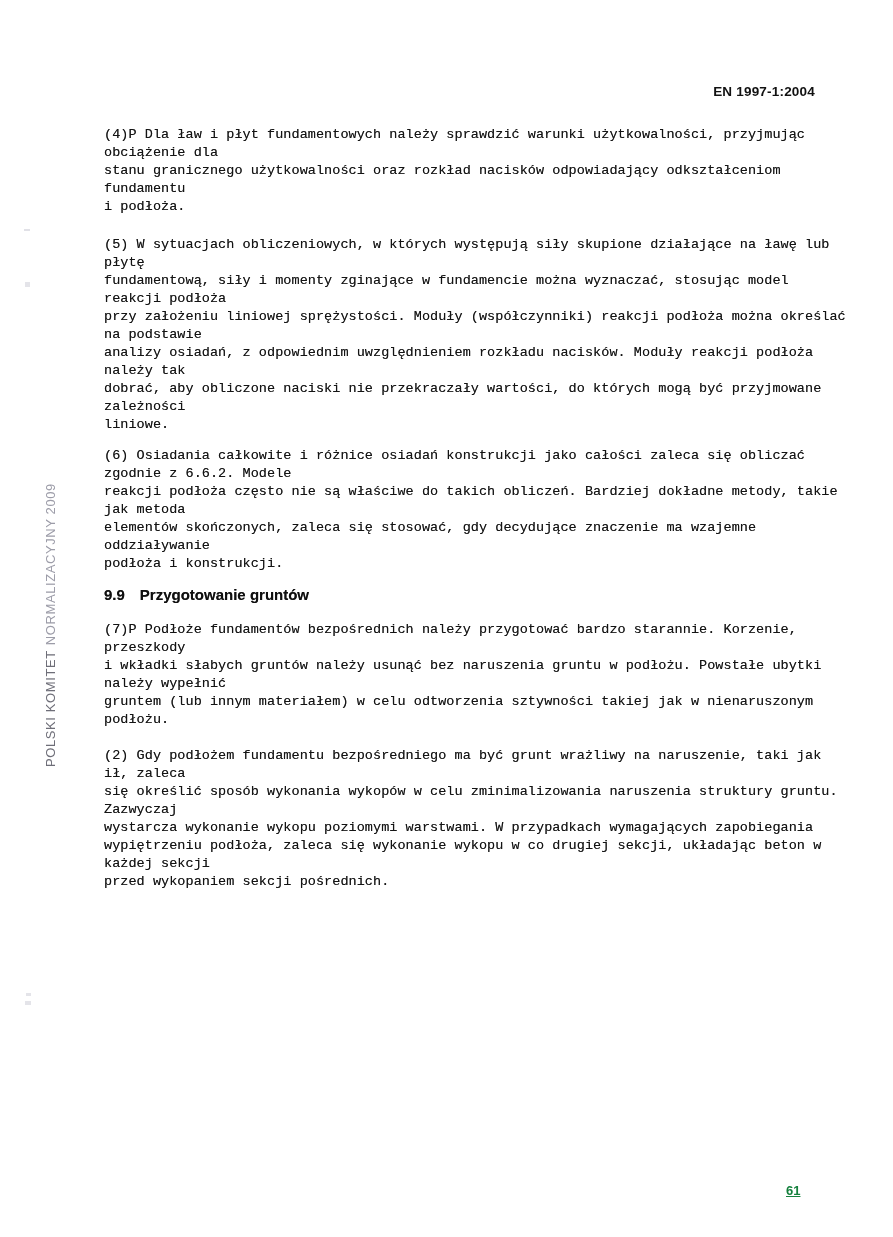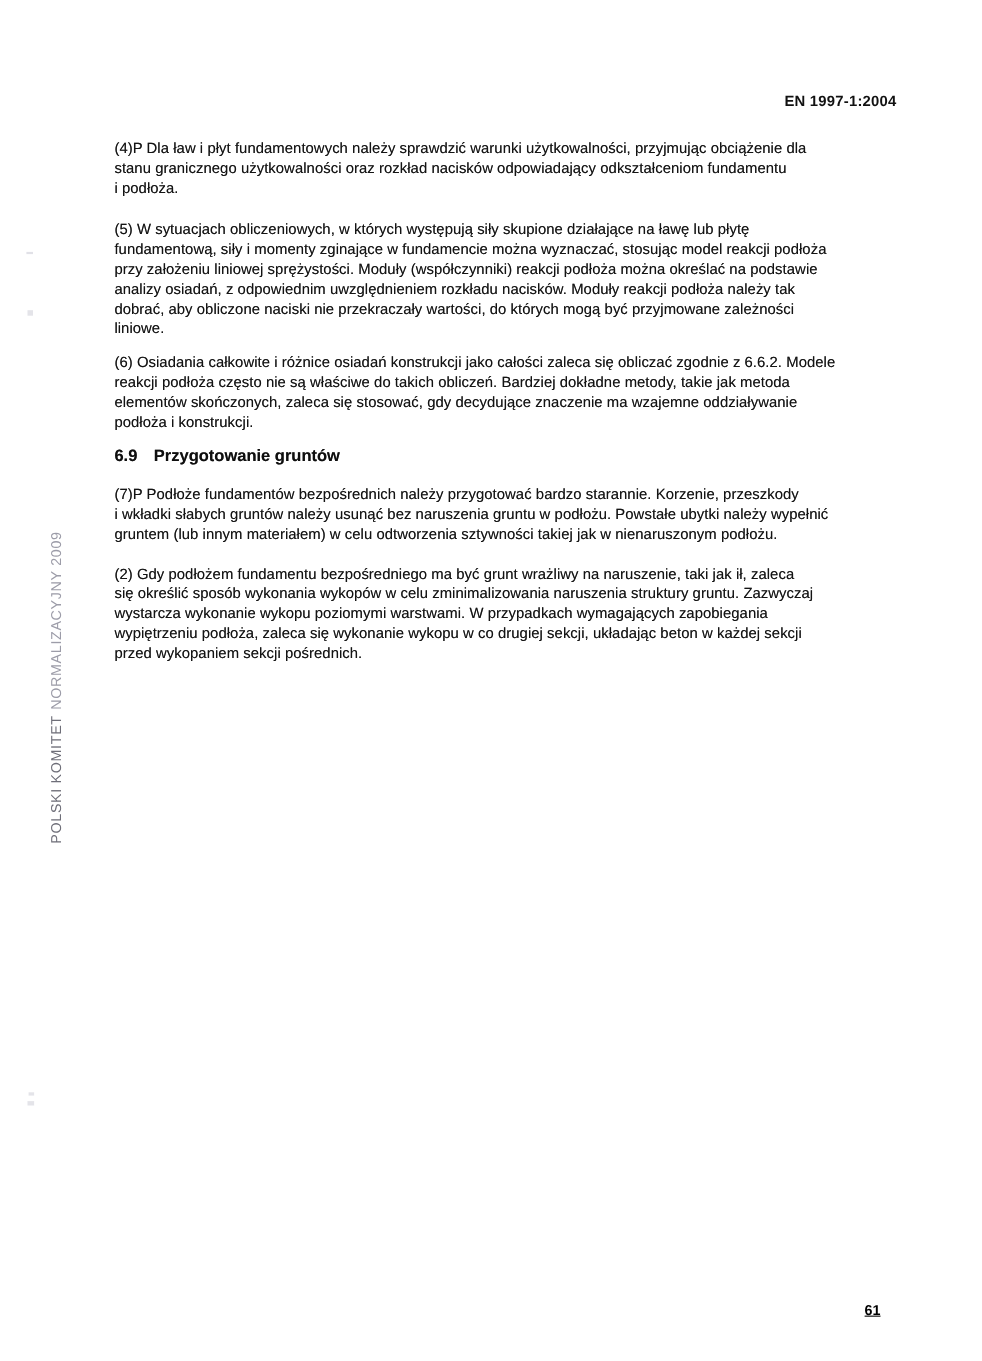--- a/index.html
+++ b/index.html
@@ -32,20 +32,21 @@
     top: 126px;
     width: 748px;
   }
   .para {
     white-space: pre-line;
     font-size: 13.5px;
     line-height: 18px;
     letter-spacing: 0.05px;
     margin: 0;
     text-shadow: 0 0 0.35px rgba(0,0,0,0.55);
+    font-family: Liberation Mono, monospace;
   }
   .para.mb20 { margin-bottom: 20px; }
   .para.mb13 { margin-bottom: 13px; }
   .para.mb18 { margin-bottom: 18px; }
   .section-heading {
     display: flex;
     align-items: baseline;
     gap: 15px;
     margin: 13px 0 17px 0;
     font-size: 15px;
@@ -66,21 +67,21 @@
     letter-spacing: 0.6px;
   }
   .watermark .wm-dark  { color: #6e6e78; margin-right: 5px; }
   .watermark .wm-light { color: #9c9ca8; }
   .page-number {
     position: absolute;
     left: 786px;
     top: 1183px;
     font-size: 13px;
     font-weight: 700;
-    color: #000000;
+    color: #15803d;
     text-decoration: underline;
   }
   
   .artifact { position: absolute; background: #c9c9d4; }
   .artifact.a1 { left: 24px; top: 229px;  width: 6px; height: 2px; opacity: .55; }
   .artifact.a2 { left: 25px; top: 282px;  width: 5px; height: 5px; opacity: .5; }
   .artifact.a3 { left: 26px; top: 993px;  width: 5px; height: 3px; opacity: .5; }
   .artifact.a4 { left: 25px; top: 1001px; width: 6px; height: 4px; opacity: .5; }
 </style>
 </head>
@@ -102,21 +103,21 @@
 analizy osiadań, z odpowiednim uwzględnieniem rozkładu nacisków. Moduły reakcji podłoża należy tak
 dobrać, aby obliczone naciski nie przekraczały wartości, do których mogą być przyjmowane zależności
 liniowe.</p>
 
     <p class="para">(6) Osiadania całkowite i różnice osiadań konstrukcji jako całości zaleca się obliczać zgodnie z 6.6.2. Modele
 reakcji podłoża często nie są właściwe do takich obliczeń. Bardziej dokładne metody, takie jak metoda
 elementów skończonych, zaleca się stosować, gdy decydujące znaczenie ma wzajemne oddziaływanie
 podłoża i konstrukcji.</p>
 
     <div class="section-heading">
-      <span>6.9</span>
+      <span>9.9</span>
       <span>Przygotowanie gruntów</span>
     </div>
 
     <p class="para mb18">(7)P Podłoże fundamentów bezpośrednich należy przygotować bardzo starannie. Korzenie, przeszkody
 i wkładki słabych gruntów należy usunąć bez naruszenia gruntu w podłożu. Powstałe ubytki należy wypełnić
 gruntem (lub innym materiałem) w celu odtworzenia sztywności takiej jak w nienaruszonym podłożu.</p>
 
     <p class="para">(2) Gdy podłożem fundamentu bezpośredniego ma być grunt wrażliwy na naruszenie, taki jak ił, zaleca
 się określić sposób wykonania wykopów w celu zminimalizowania naruszenia struktury gruntu. Zazwyczaj
 wystarcza wykonanie wykopu poziomymi warstwami. W przypadkach wymagających zapobiegania

